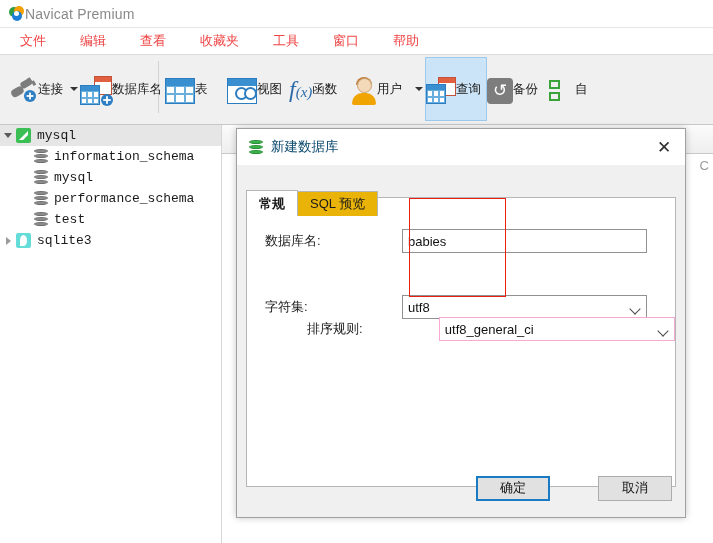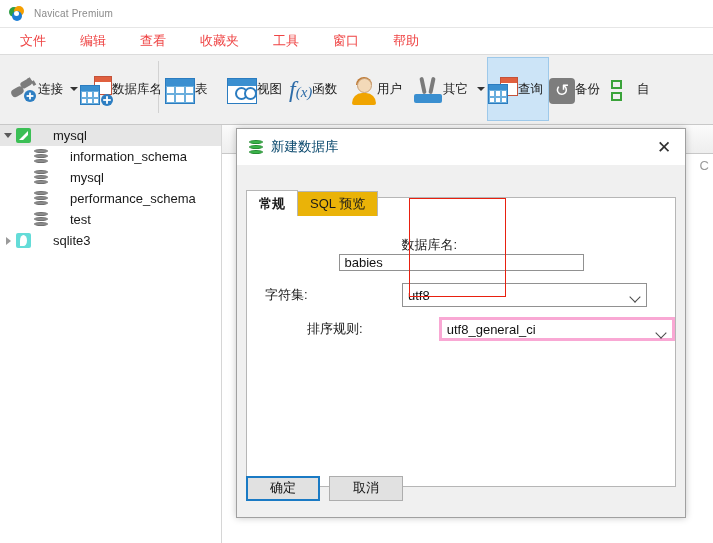--- a/index.html
+++ b/index.html
@@ -40,22 +40,21 @@
     border-radius: 50%;
   }
   .app-logo .d1 { width: 10px; height: 10px; left: 0px;  top: 1px; background: #2f9e44; }
   .app-logo .d2 { width: 10px; height: 10px; left: 5px;  top: 0px; background: #f59f00; }
   .app-logo .d3 { width: 10px; height: 10px; left: 3px;  top: 5px; background: #1c7ed6; }
   .app-logo .hole {
     position: absolute; width: 5px; height: 5px;
     left: 5px; top: 5px; background: #ffffff; border-radius: 50%;
   }
   .app-title {
-    margin-left: 9px;
-    font-size: 10px;
+    font-size: 14px;
     color: #8a8a8a;
     letter-spacing: .2px;
   }
 
   
   .menubar {
     position: absolute;
     left: 0; top: 28px;
     width: 713px; height: 27px;
     background: #ffffff;
@@ -219,21 +218,21 @@
   .ico-db {
     width:14px;height:15px;flex:0 0 auto;position:relative; margin-right:0;
   }
   .ico-db i {
     position:absolute; left:0; width:14px; height:4px; border-radius:50%;
     background:#8c8c8c; border:1px solid #6f6f6f; box-sizing:border-box;
   }
   .ico-db i:nth-child(1){ top:0px; }
   .ico-db i:nth-child(2){ top:5px; }
   .ico-db i:nth-child(3){ top:10px; }
-  .tree-lbl { margin-left: 22px; white-space: nowrap; }
+  .tree-lbl { margin-left: 6px; white-space: nowrap; font-family: Liberation Mono, monospace; }
 
   
   .main {
     position: absolute;
     left: 222px; top: 125px;
     width: 491px; height: 418px;
     background: #ffffff;
     box-sizing: border-box;
     overflow: hidden;
   }
@@ -347,38 +346,40 @@
     border: 1px solid #919191;
     font-size: 13px;
     color: #111;
     padding: 0 5px;
     display: flex;
     align-items: center;
     font-family: "Liberation Sans","DejaVu Sans",sans-serif;
     outline: none;
     position: relative;
   }
-  .field.focused { border: 3px solid #f9a8d4; }
+  .field.focused { border: 1px solid #f9a8d4; }
   .field .val { flex: 1 1 auto; white-space: nowrap; overflow: hidden; }
   .field .caret {
     position: absolute;
     right: 7px; top: 9px;
     width: 7px; height: 7px;
     border-right: 1.6px solid #4a4a4a;
     border-bottom: 1.6px solid #4a4a4a;
     transform: rotate(45deg);
   }
   .dlg-footer {
     position: absolute;
-    left: 0; right: 0; bottom: 0;
+    left: 15px; right: 0; bottom: 0;
     height: 58px;
     display: flex;
     align-items: center;
+    justify-content: flex-end;
     padding-right: 13px;
     box-sizing: border-box;
+    gap: 39px;
   }
   .btn {
     width: 74px; height: 25px;
     font-size: 13px;
     color: #111;
     background: #e1e1e1;
     border: 1px solid #adadad;
     display: flex; align-items: center; justify-content: center;
     margin-left: 9px;
     box-sizing: border-box;
@@ -513,30 +514,20 @@
       <div class="tb-ico">
         <div class="ico-user">
             <div class="hair"></div>
             <div class="head"></div>
             <div class="body"></div>
           </div>
       </div>
       <div class="tb-lbl">用户</div>
     </div>
 
-    <div class="tb-btn">
-      <div class="tb-ico">
-        <div class="ico-other">
-            <div class="wrench"></div>
-            <div class="wrench2"></div>
-            <div class="base"></div>
-          </div>
-      </div>
-      <div class="tb-lbl">其它</div>
-    </div>
     <div class="tb-caret">
       <div class="caret-dn"></div>
     </div>
 
     <div class="tb-btn selected">
       <div class="tb-ico">
         <div class="ico-query">
           <div class="back">
               <div class="h"></div>
             </div>
@@ -654,28 +645,28 @@
 
   <div class="dlg-body">
 
     <div class="tabs">
       <div class="tab active">常规</div>
       <div class="tab">SQL 预览</div>
     </div>
 
     <div class="tab-panel">
 
-      <div class="form-row" style="top:38px;flex-direction:column;">
+      <div class="form-row" style="top:30px;">
         <div class="form-lbl">数据库名:</div>
         <div class="field">
           <div class="val">babies</div>
         </div>
       </div>
 
-      <div class="form-row" style="top:84px;">
+      <div class="form-row" style="top:96px;">
         <div class="form-lbl">字符集:</div>
         <div class="field">
           <div class="val">utf8</div>
           <div class="caret"></div>
         </div>
       </div>
 
       <div class="form-row" style="top:118px;padding-left:42px;">
         <div class="form-lbl">排序规则:</div>
         <div class="field focused">

